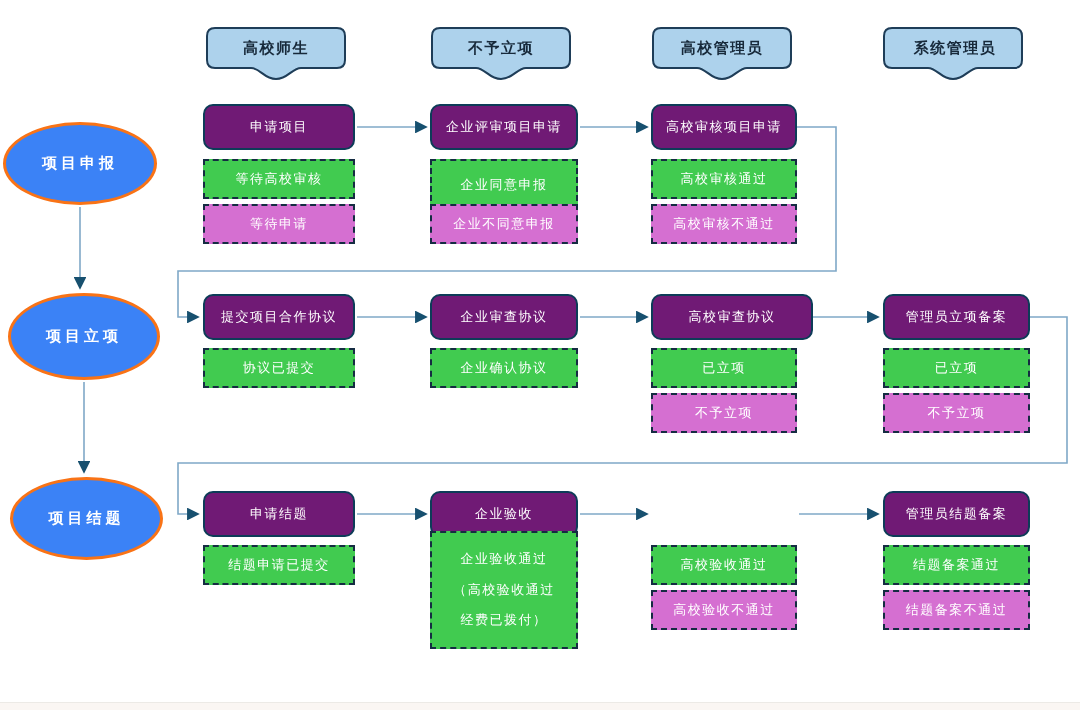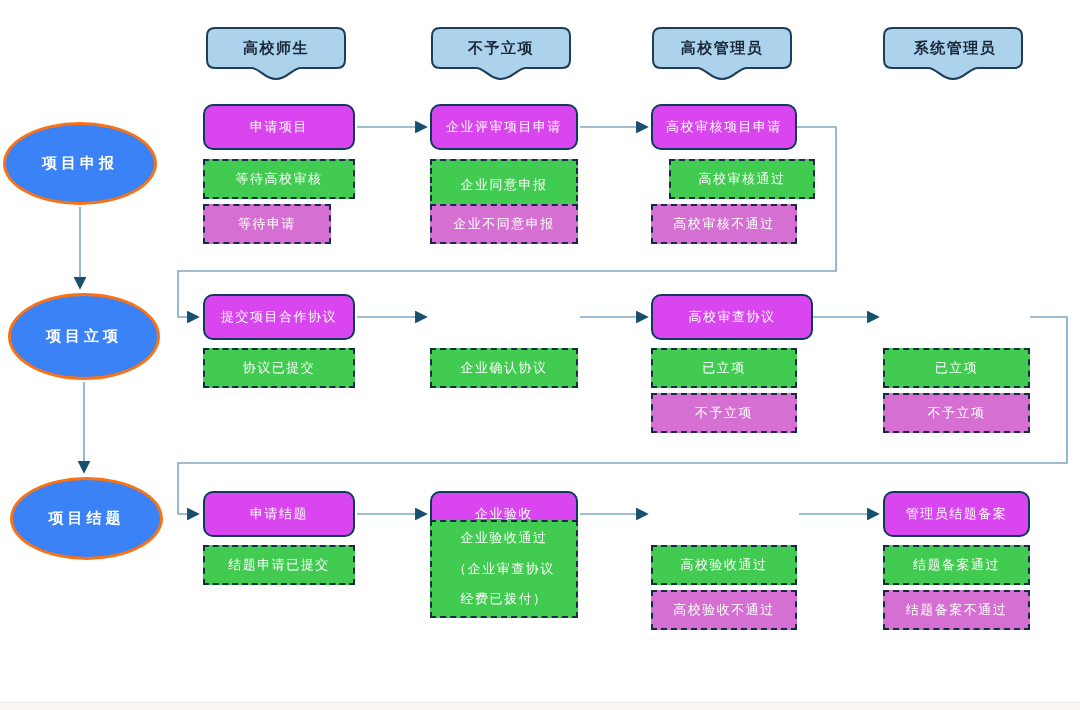--- a/index.html
+++ b/index.html
@@ -4,21 +4,21 @@
 <style>
   * { margin:0; padding:0; box-sizing:border-box; }
   html,body { background:#ffffff; }
   body { font-family:"DejaVu Sans","Liberation Sans",sans-serif; }
   .stage {
     position:relative; width:1080px; height:710px;
     background:#ffffff; overflow:hidden;
   }
   .wires { position:absolute; left:0; top:0; width:1080px; height:710px; }
   .proc {
-    position:absolute; background:#d946ef; border:2px solid #0D3C58;
+    position:absolute; background:#701a75; border:2px solid #0D3C58;
     border-radius:10px; color:#ffffff; display:flex; align-items:center;
     justify-content:center; font-size:13px; letter-spacing:1.5px; text-align:center;
   }
   .status {
     position:absolute; border:2px dashed #152C42; color:#ffffff;
     display:flex; align-items:center; justify-content:center;
     font-size:13px; letter-spacing:1.5px; text-align:left;
   }
   .ok  { background:#41CB50; }
   .no  { background:#D56FD1; }
@@ -94,49 +94,51 @@
     </svg>
     <div class="lbl">系统管理员</div>
   </div>
 
   <div class="phase" style="left:3px;top:122px;width:154px;height:83px">项目申报</div>
   <div class="phase" style="left:10px;top:477px;width:153px;height:83px">项目结题</div>
   <div class="phase" style="left:8px;top:293px;width:152px;height:87px">项目立项</div>
 
   <div class="proc" style="left:203px;top:104px;width:152px;height:46px">申请项目</div>
   <div class="status ok" style="left:203px;top:159px;width:152px;height:40px">等待高校审核</div>
-  <div class="status no" style="left:203px;top:204px;width:128px;height:40px">等待申请</div>
+  <div class="status no" style="left:203px;top:204px;width:152px;height:40px">等待申请</div>
 
   <div class="proc" style="left:430px;top:104px;width:148px;height:46px">企业评审项目申请</div>
   <div class="status ok" style="left:430px;top:159px;width:148px;height:51px">企业同意申报</div>
   <div class="status no" style="left:430px;top:204px;width:148px;height:40px">企业不同意申报</div>
 
   <div class="proc" style="left:651px;top:104px;width:146px;height:46px">高校审核项目申请</div>
-  <div class="status ok" style="left:669px;top:159px;width:146px;height:40px">高校审核通过</div>
+  <div class="status ok" style="left:651px;top:159px;width:146px;height:40px">高校审核通过</div>
   <div class="status no" style="left:651px;top:204px;width:146px;height:40px">高校审核不通过</div>
 
   <div class="proc" style="left:203px;top:294px;width:152px;height:46px">提交项目合作协议</div>
   <div class="status ok" style="left:203px;top:348px;width:152px;height:40px">协议已提交</div>
 
+  <div class="proc" style="left:430px;top:294px;width:148px;height:46px">企业审查协议</div>
   <div class="status ok" style="left:430px;top:348px;width:148px;height:40px">企业确认协议</div>
 
   <div class="proc" style="left:651px;top:294px;width:162px;height:46px">高校审查协议</div>
   <div class="status ok" style="left:651px;top:348px;width:146px;height:40px">已立项</div>
   <div class="status no" style="left:651px;top:393px;width:146px;height:40px">不予立项</div>
 
+  <div class="proc" style="left:883px;top:294px;width:147px;height:46px">管理员立项备案</div>
   <div class="status ok" style="left:883px;top:348px;width:147px;height:40px">已立项</div>
   <div class="status no" style="left:883px;top:393px;width:147px;height:40px">不予立项</div>
 
   <div class="proc" style="left:203px;top:491px;width:152px;height:46px">申请结题</div>
   <div class="status ok" style="left:203px;top:545px;width:152px;height:40px">结题申请已提交</div>
 
   <div class="proc" style="left:430px;top:491px;width:148px;height:46px">企业验收</div>
-  <div class="status ok multi" style="left:430px;top:520px;width:148px;height:98px">
+  <div class="status ok multi" style="left:430px;top:531px;width:148px;height:118px">
     <span>企业验收通过</span>
-    <span>（企业审查协议</span>
+    <span>（高校验收通过</span>
     <span>经费已拨付）</span>
   </div>
 
   <div class="status ok" style="left:651px;top:545px;width:146px;height:40px">高校验收通过</div>
   <div class="status no" style="left:651px;top:590px;width:146px;height:40px">高校验收不通过</div>
 
   <div class="proc" style="left:883px;top:491px;width:147px;height:46px">管理员结题备案</div>
   <div class="status ok" style="left:883px;top:545px;width:147px;height:40px">结题备案通过</div>
   <div class="status no" style="left:883px;top:590px;width:147px;height:40px">结题备案不通过</div>
 

